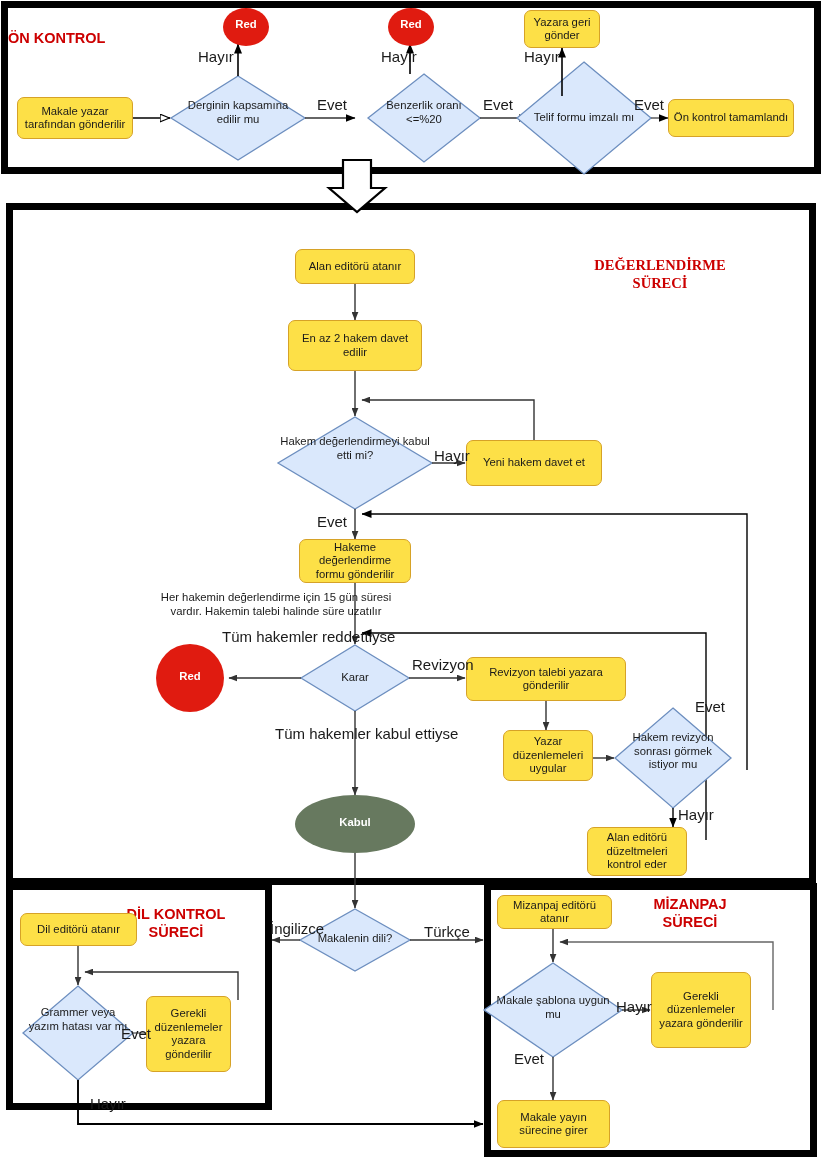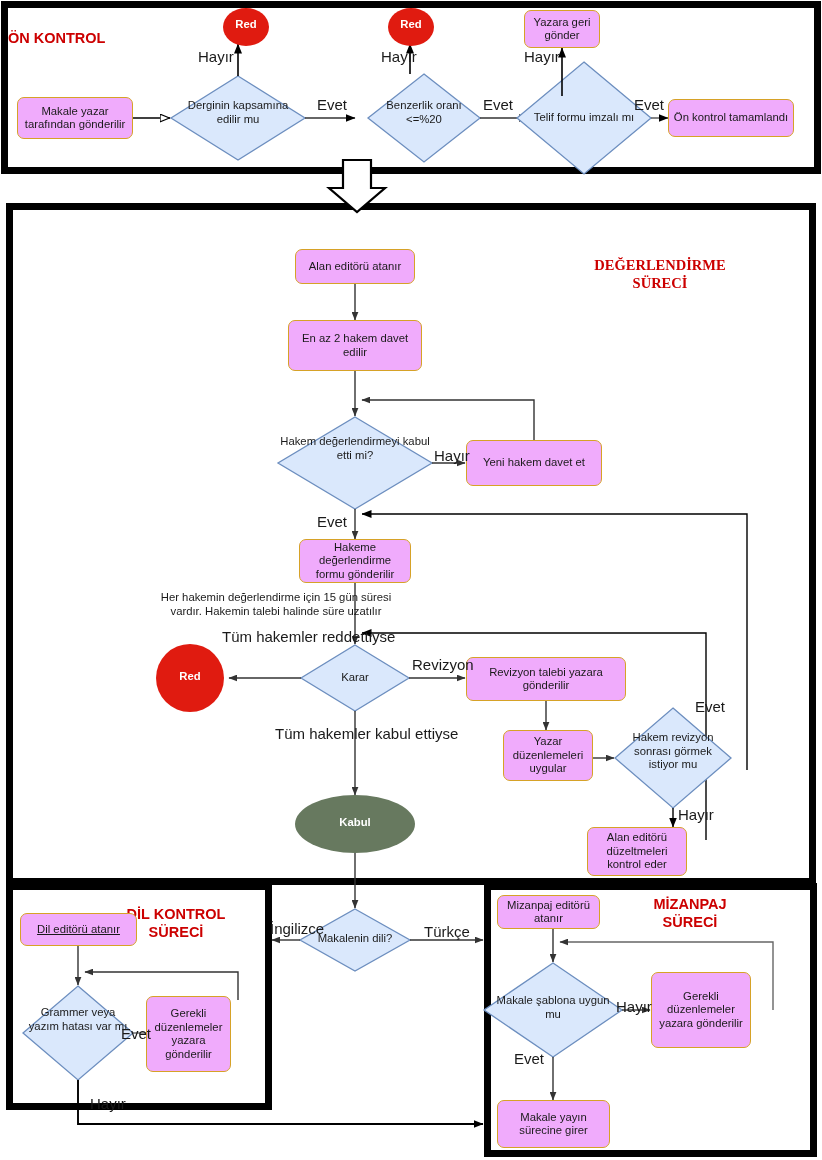--- a/index.html
+++ b/index.html
@@ -2,21 +2,21 @@
 <html><head>
 <meta charset="utf-8">
 <style>
   html,body{margin:0;padding:0;background:#ffffff;}
   body{font-family:"Liberation Sans",sans-serif;}
   #stage{position:relative;width:822px;height:1160px;background:#fff;overflow:hidden;}
   svg#canvas{position:absolute;left:0;top:0;width:822px;height:1160px;}
 
   
   .node{position:absolute;box-sizing:border-box;display:flex;align-items:center;justify-content:center;text-align:center;color:#1a1a1a;}
-  .proc{background:#f0abfc;border:1.4px solid #d6a227;border-radius:7px;font-size:11.3px;line-height:13.5px;}
+  .proc{background:#fde047;border:1.4px solid #d6a227;border-radius:7px;font-size:11.3px;line-height:13.5px;}
   .dec{font-size:11.3px;line-height:13.5px;color:#1a1a1a;pointer-events:none;}
   .term{font-size:11.3px;font-weight:bold;color:#ffffff;pointer-events:none;}
   .lbl{position:absolute;font-size:15px;line-height:13.5px;color:#1a1a1a;white-space:pre;}
   .note{position:absolute;font-size:11.3px;line-height:14px;color:#1a1a1a;text-align:center;}
   .secttl{position:absolute;color:#cc0000;font-weight:bold;font-size:14.5px;line-height:18px;text-align:center;}
 </style>
 </head>
 <body>
 
 <div id="stage">
@@ -149,25 +149,25 @@
   <div class="node proc" style="left:466px;top:440px;width:136px;height:46px;padding:0 4px;">Yeni hakem davet et</div>
 
   <div class="node proc" style="left:299px;top:539px;width:112px;height:44px;padding:7px 4px;">Hakeme değerlendirme formu gönderilir</div>
 
   <div class="node proc" style="left:466px;top:657px;width:160px;height:44px;padding:0 5px;">Revizyon talebi yazara gönderilir</div>
 
   <div class="node proc" style="left:503px;top:730px;width:90px;height:51px;padding:0 3px;">Yazar düzenlemeleri uygular</div>
 
   <div class="node proc" style="left:587px;top:827px;width:100px;height:49px;padding:0 3px;">Alan editörü düzeltmeleri kontrol eder</div>
 
-  <div class="node proc" style="left:20px;top:913px;width:117px;height:33px;padding:0 3px;text-decoration:underline;">Dil editörü atanır</div>
+  <div class="node proc" style="left:20px;top:913px;width:117px;height:33px;padding:0 3px;">Dil editörü atanır</div>
 
   <div class="node proc" style="left:146px;top:996px;width:85px;height:76px;padding:0 3px;">Gerekli düzenlemeler yazara gönderilir</div>
 
-  <div class="node proc" style="left:497px;top:895px;width:103px;height:34px;padding:0 8px;">Mizanpaj editörü atanır</div>
+  <div class="node proc" style="left:497px;top:895px;width:115px;height:34px;padding:0 8px;">Mizanpaj editörü atanır</div>
 
   <div class="node proc" style="left:651px;top:972px;width:100px;height:76px;padding:0 3px;">Gerekli düzenlemeler yazara gönderilir</div>
 
   <div class="node proc" style="left:497px;top:1100px;width:113px;height:48px;padding:0 4px;">Makale yayın sürecine girer</div>
 
   <div class="node dec" style="left:176px;top:99px;width:124px;">Derginin kapsamına edilir mu</div>
   <div class="node dec" style="left:372px;top:99px;width:104px;">Benzerlik oranı &lt;=%20</div>
   <div class="node dec" style="left:505px;top:111px;width:158px;">Telif formu imzalı mı</div>
   <div class="node dec" style="left:279px;top:435px;width:152px;">Hakem değerlendirmeyi kabul etti mi?</div>
   <div class="node dec" style="left:315px;top:671px;width:80px;">Karar</div>

